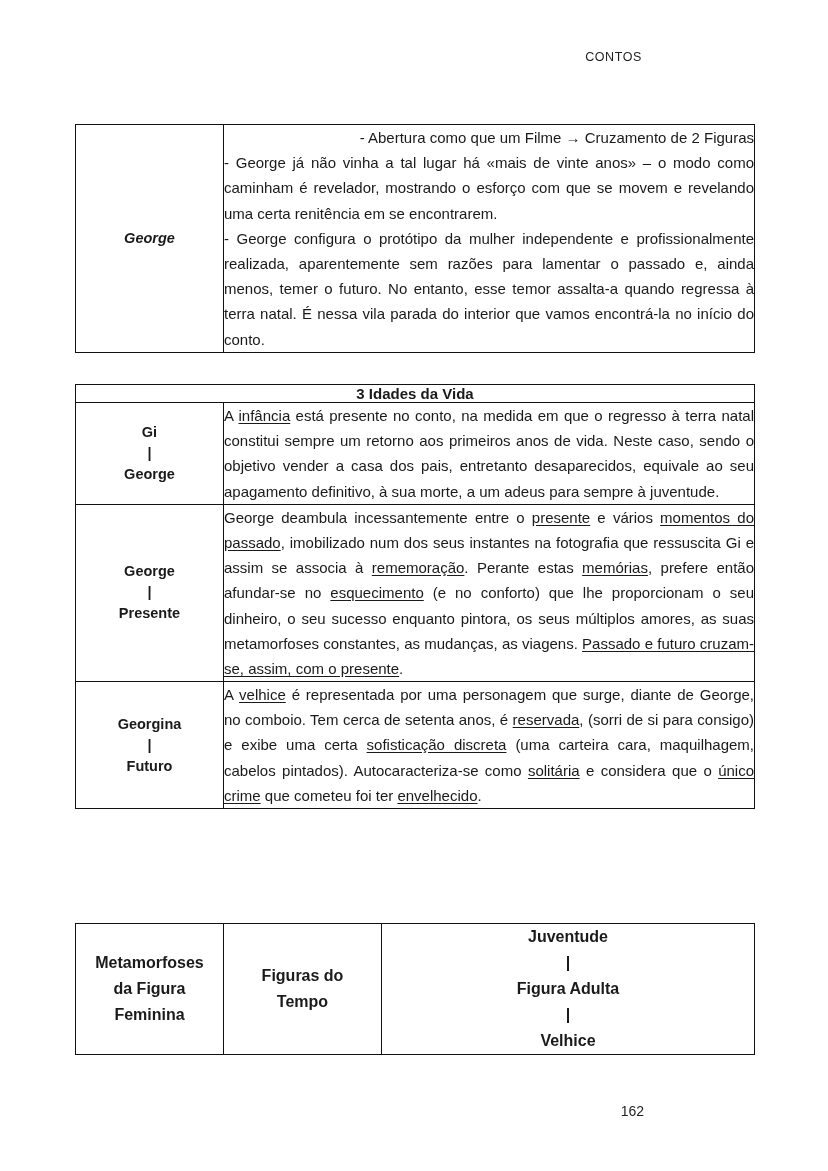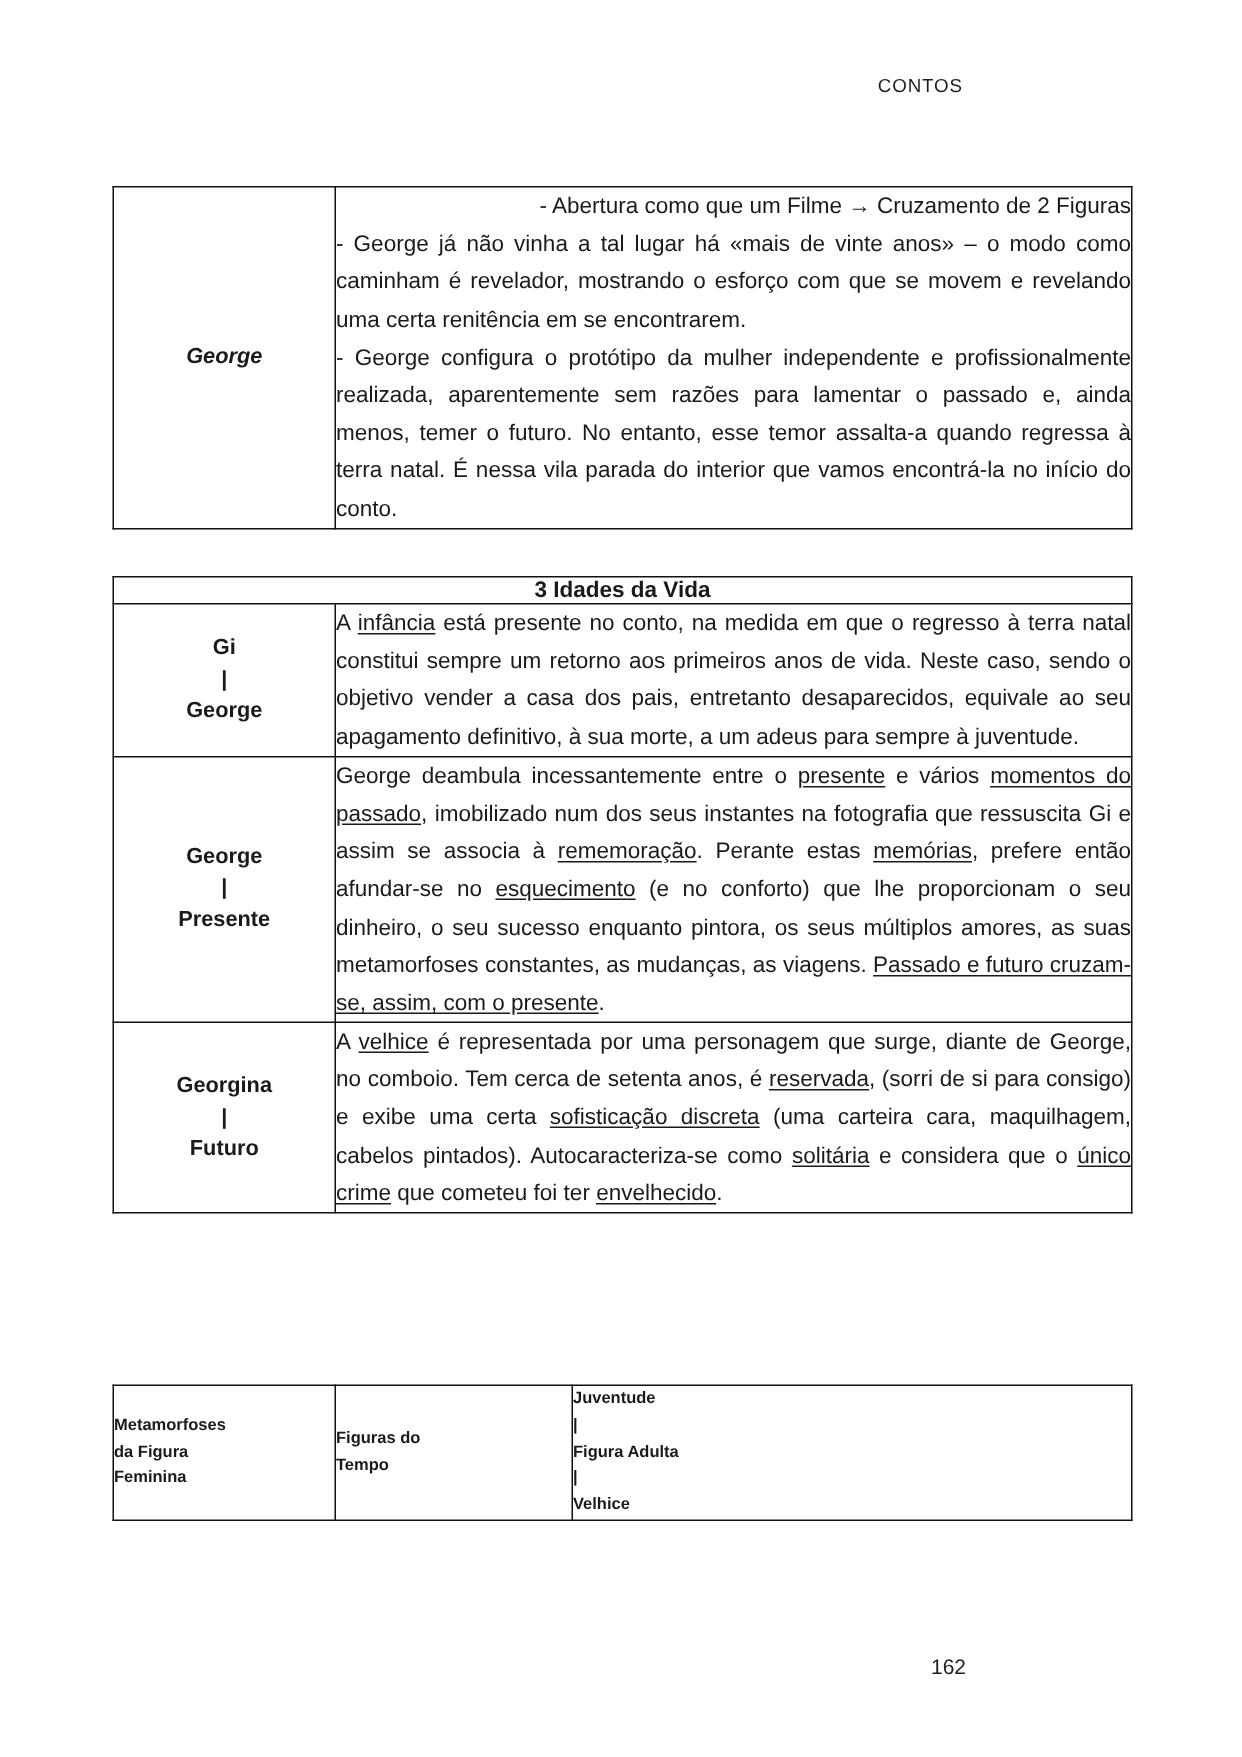--- a/index.html
+++ b/index.html
@@ -86,22 +86,23 @@
   .header-cell {
     text-align: center;
     font-weight: bold;
     font-size: 15px;
     padding: 4px 0 5px 0;
   }
 
   u { text-decoration: underline; text-underline-offset: 1.5px; }
 
   .stack {
+    text-align: center;
     font-weight: bold;
-    font-size: 11px;
+    font-size: 16px;
     line-height: 1.62;
     padding: 10px 4px;
   }
   .stack .bar { font-weight: bold; }
 
   
   #table-george   { top: 124px; }
   #table-idades   { top: 384px; }
   #table-metam    { top: 923px; }
 

